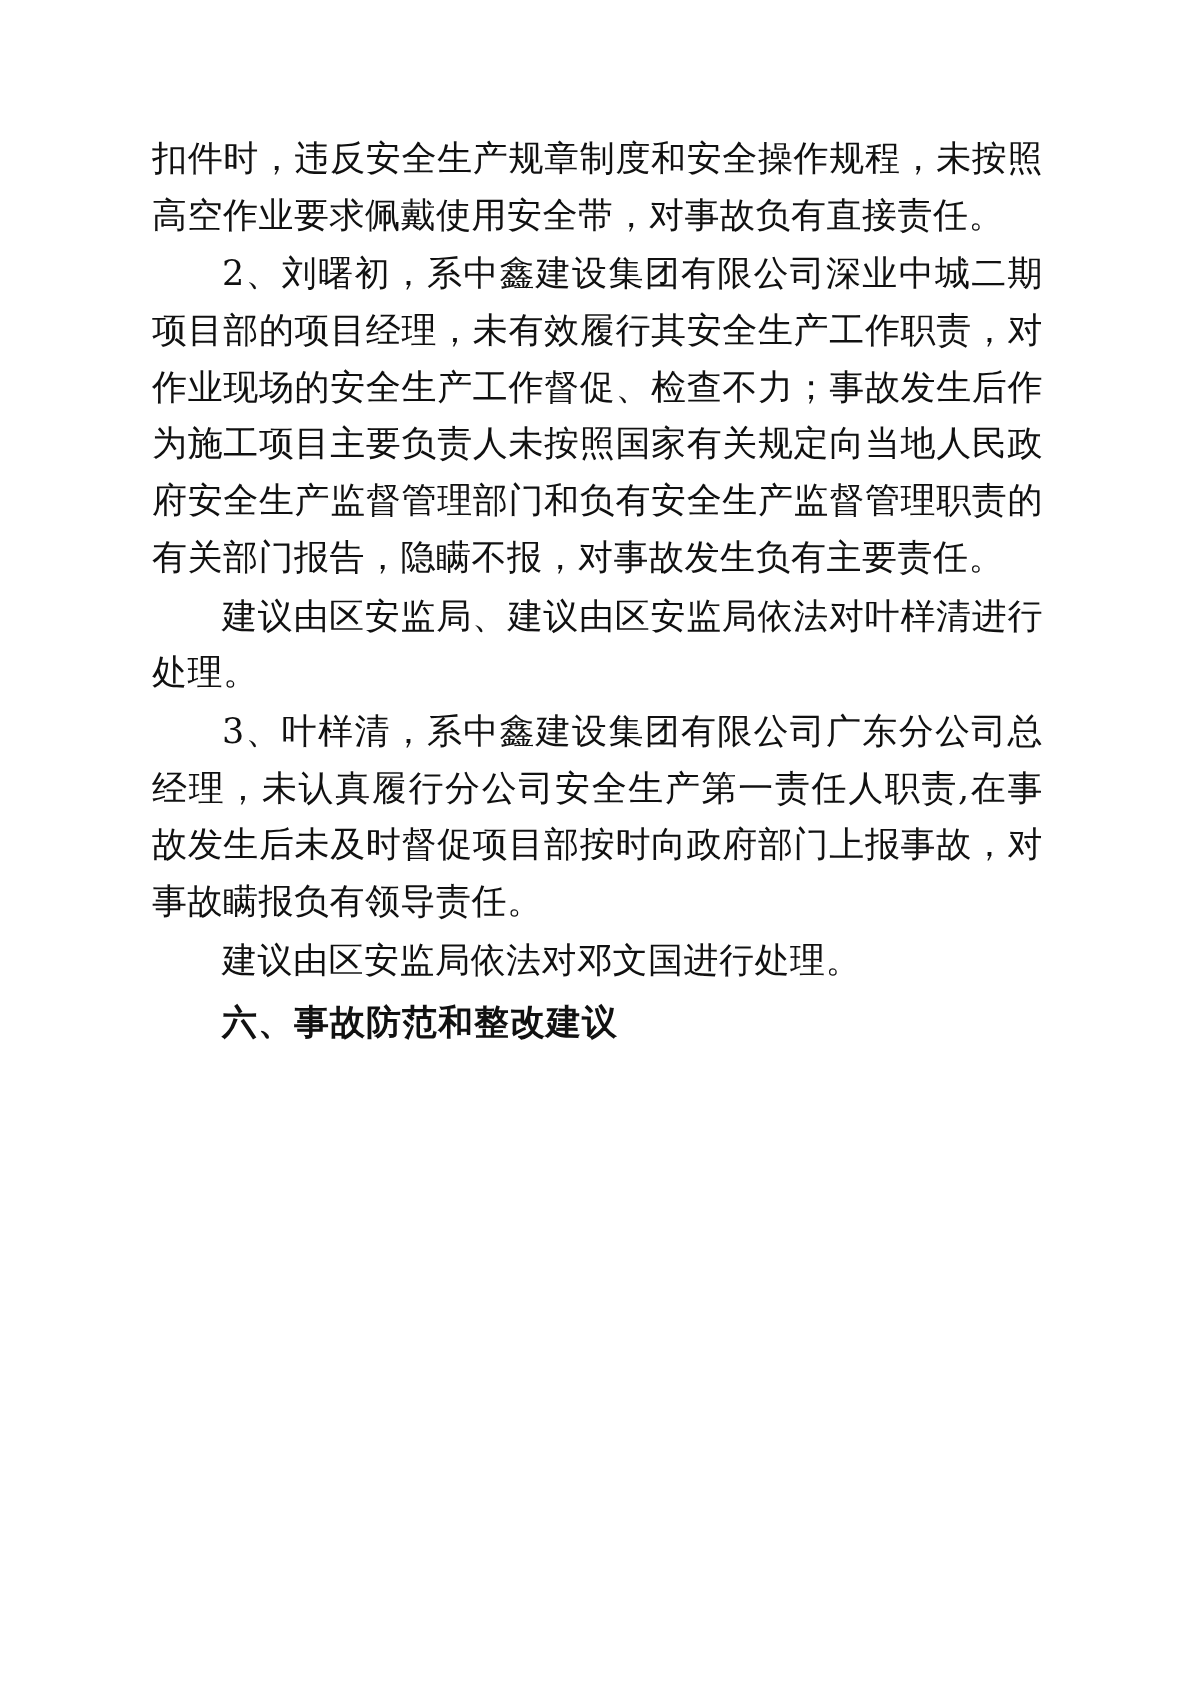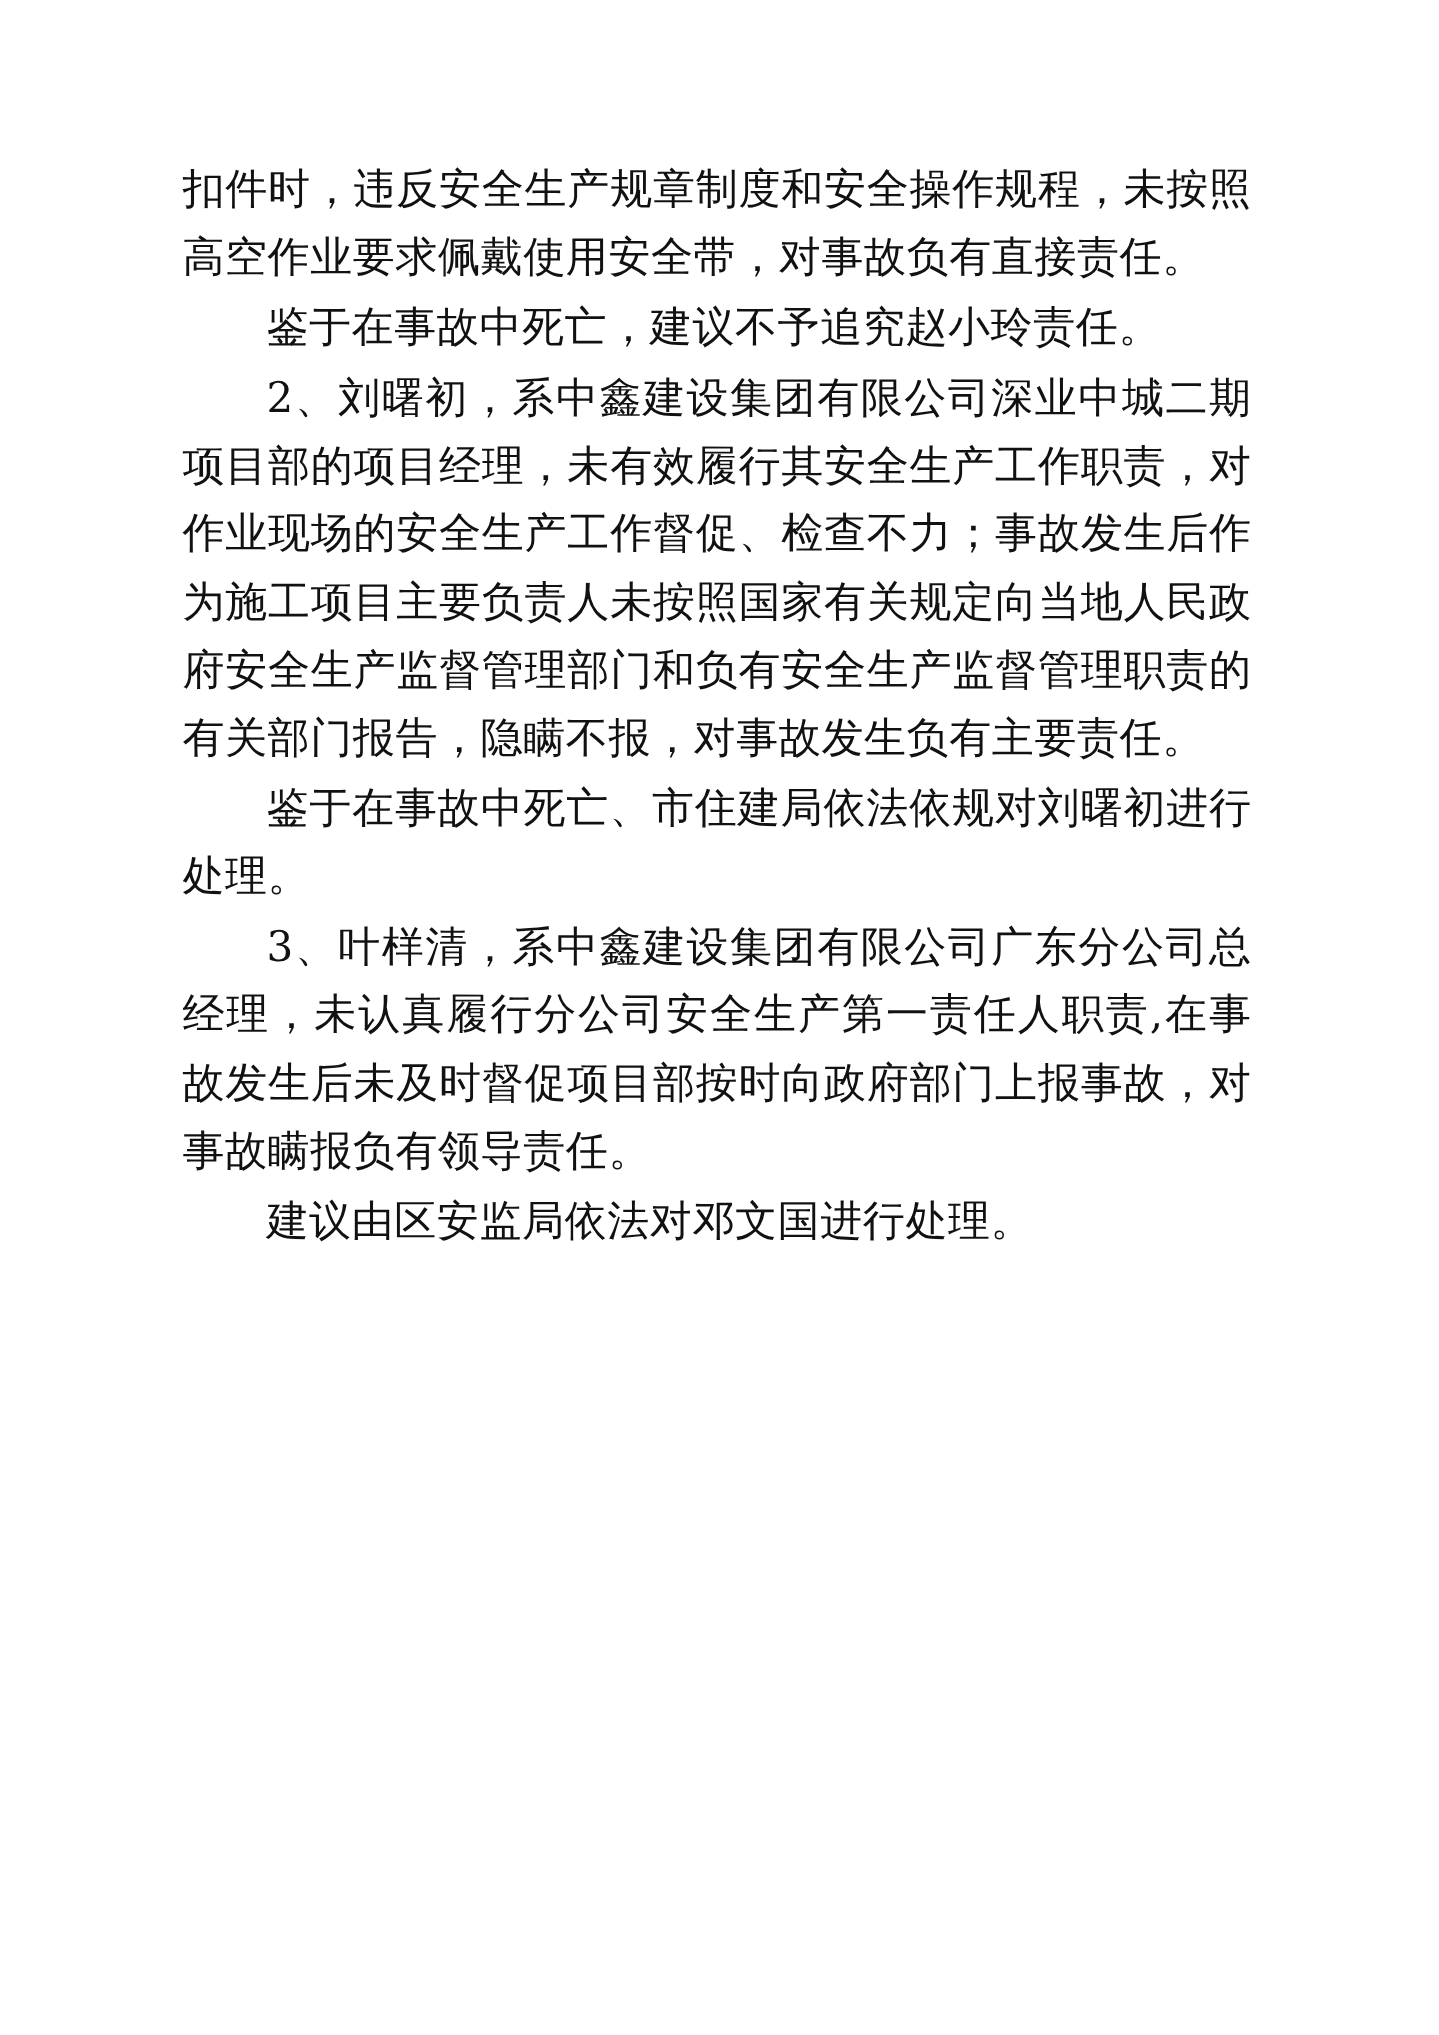--- a/index.html
+++ b/index.html
@@ -55,30 +55,30 @@
 </style>
 </head>
 <body>
 
 <div class="page">
 
   <div class="doc-body">
 
     <p class="para no-indent">扣件时，违反安全生产规章制度和安全操作规程，未按照高空作业要求佩戴使用安全带，对事故负有直接责任。</p>
 
-    <p class="para">鉴于在事故中死亡，建议不予追究赵小玲责任。</p>
 
     <p class="para">2、刘曙初，系中鑫建设集团有限公司深业中城二期项目部的项目经理，未有效履行其安全生产工作职责，对作业现场的安全生产工作督促、检查不力；事故发生后作为施工项目主要负责人未按照国家有关规定向当地人民政府安全生产监督管理部门和负有安全生产监督管理职责的有关部门报告，隐瞒不报，对事故发生负有主要责任。</p>
 
-    <p class="para">鉴于在事故中死亡、市住建局依法依规对刘曙初进行处理。</p>
+    <p class="para">建议由区安监局、建议由区安监局依法对叶样清进行处理。</p>
 
     <p class="para">3、叶样清，系中鑫建设集团有限公司广东分公司总经理，未认真履行分公司安全生产第一责任人职责,在事故发生后未及时督促项目部按时向政府部门上报事故，对事故瞒报负有领导责任。</p>
 
 
 
     <p class="para">建议由区安监局依法对邓文国进行处理。</p>
 
+    <p class="section-heading">六、事故防范和整改建议</p>
 
 
   </div>
 
 
 </div>
 
 </body></html>

